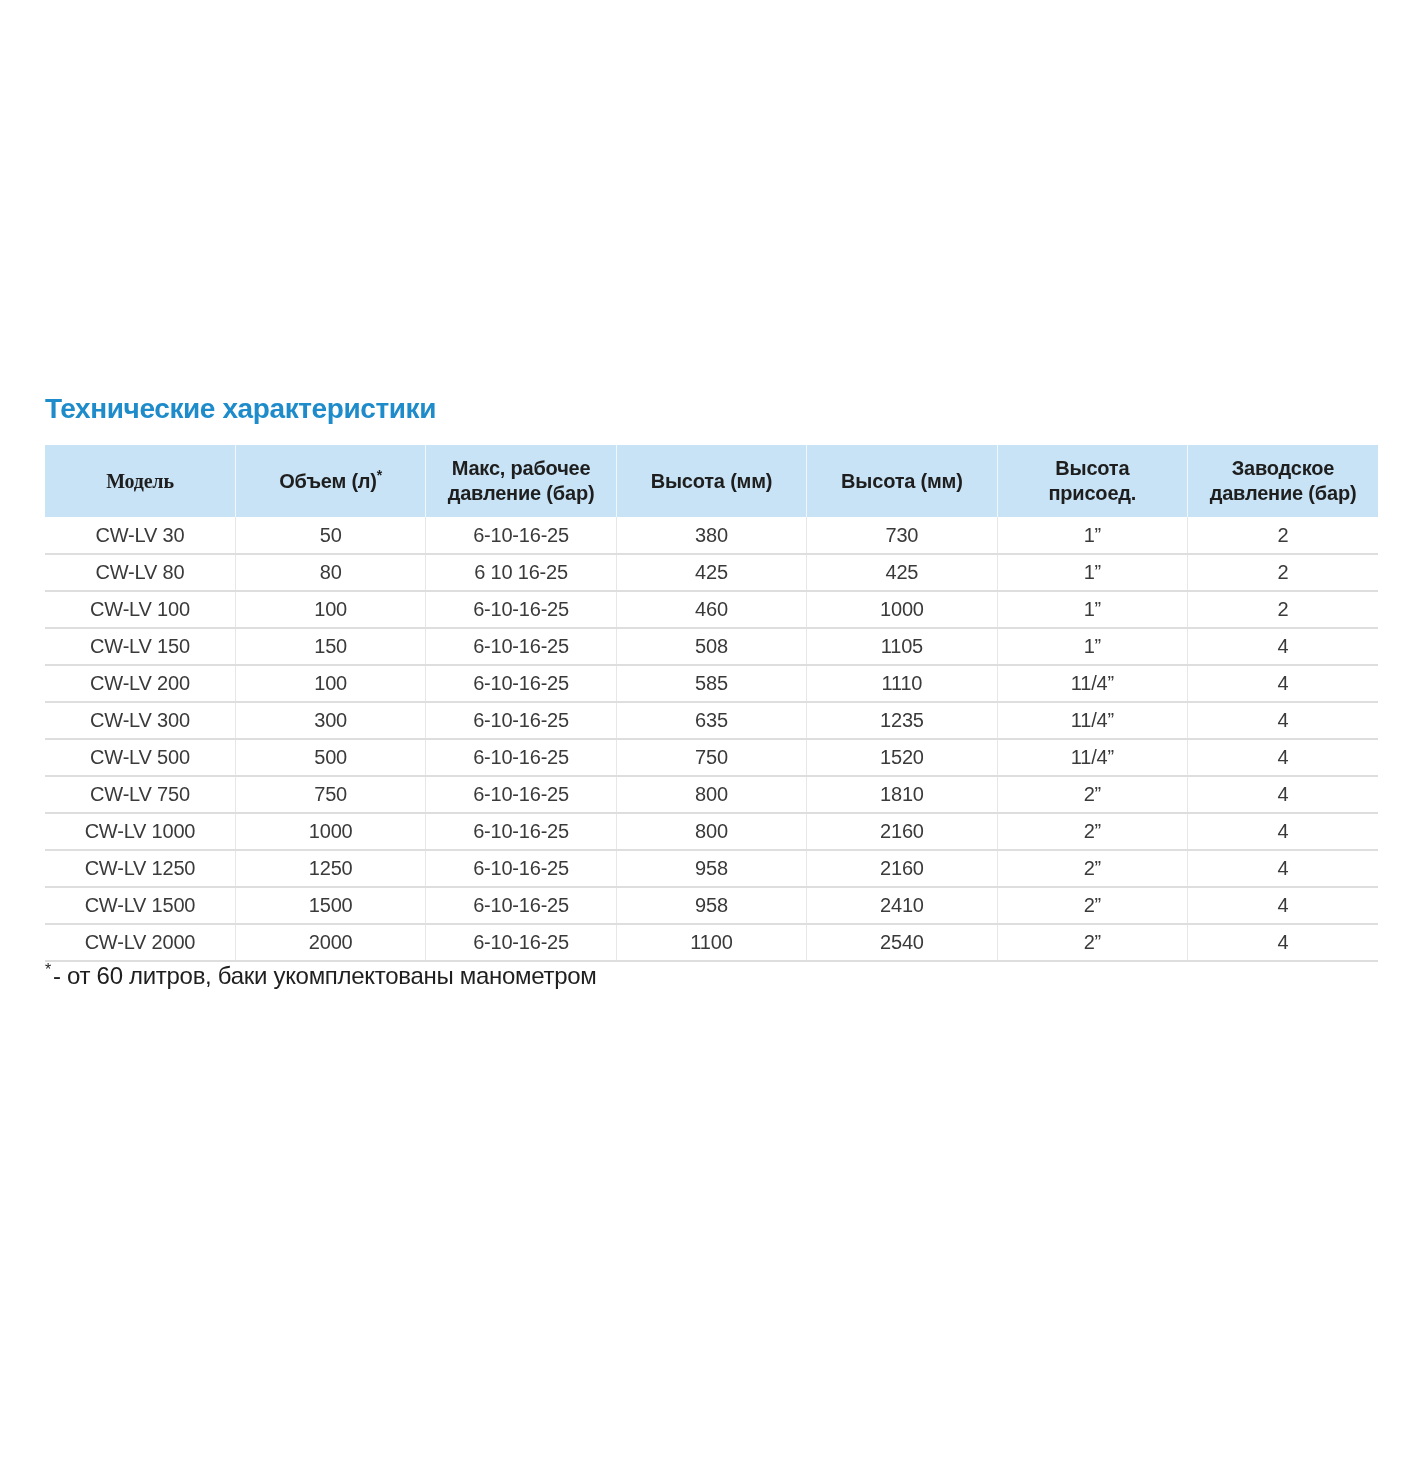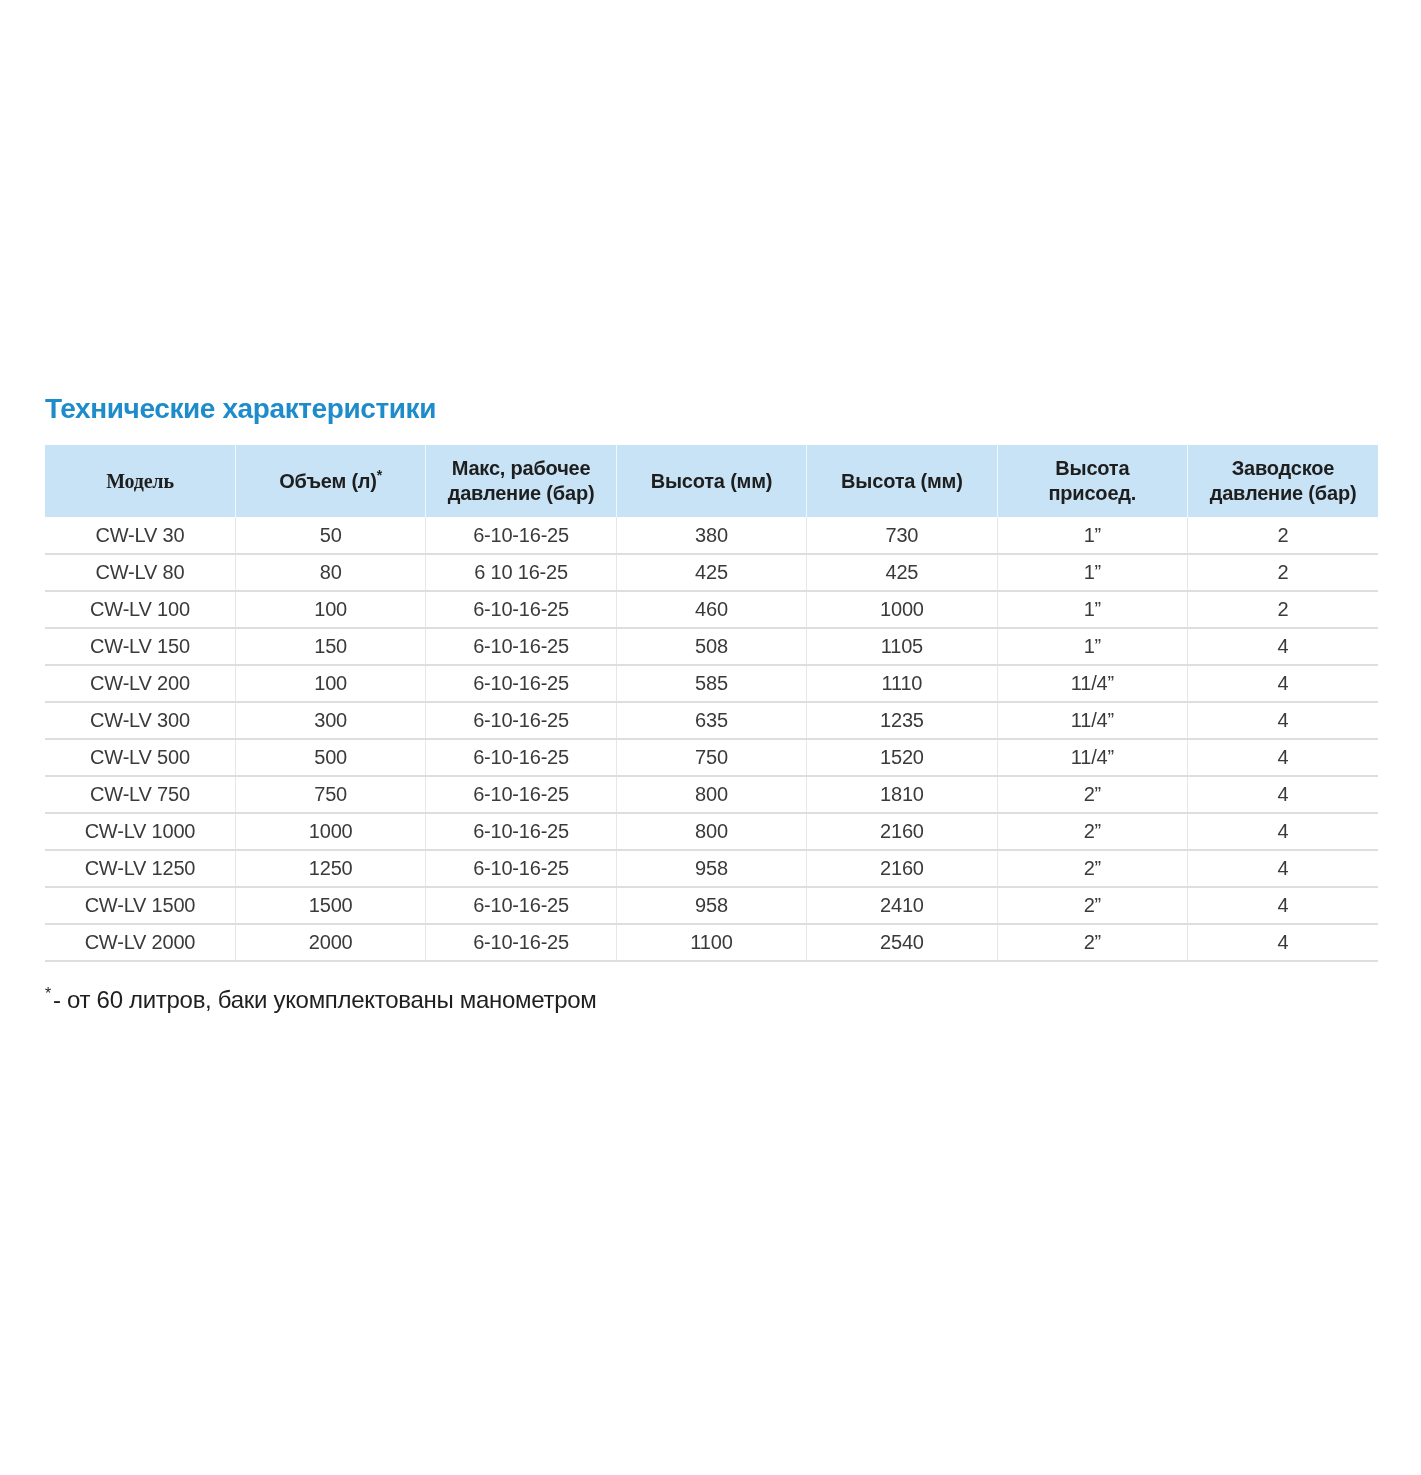--- a/index.html
+++ b/index.html
@@ -61,21 +61,20 @@
     height: 37px;
     padding: 2px 8px;
     letter-spacing: -0.2px;
     border-top: 2px solid var(--row-line, #dedede);
     border-left: 1px solid var(--col-line, #e7e7e7);
   }
   table.spec-table tbody td:first-child { border-left: none; }
   table.spec-table tbody tr:first-child td { border-top: none; }
   table.spec-table tbody tr:last-child td { border-bottom: 2px solid var(--row-line, #dedede); margin-top: 48px; }
   .footnote {
-    margin-top: 24px;
     font-size: 24px;
     color: var(--footnote-text, #1f1f1f);
     letter-spacing: -0.3px;
   }
   .footnote sup {
     font-size: 16px;
     line-height: 0;
     margin-right: 2px;
   }
 </style>

